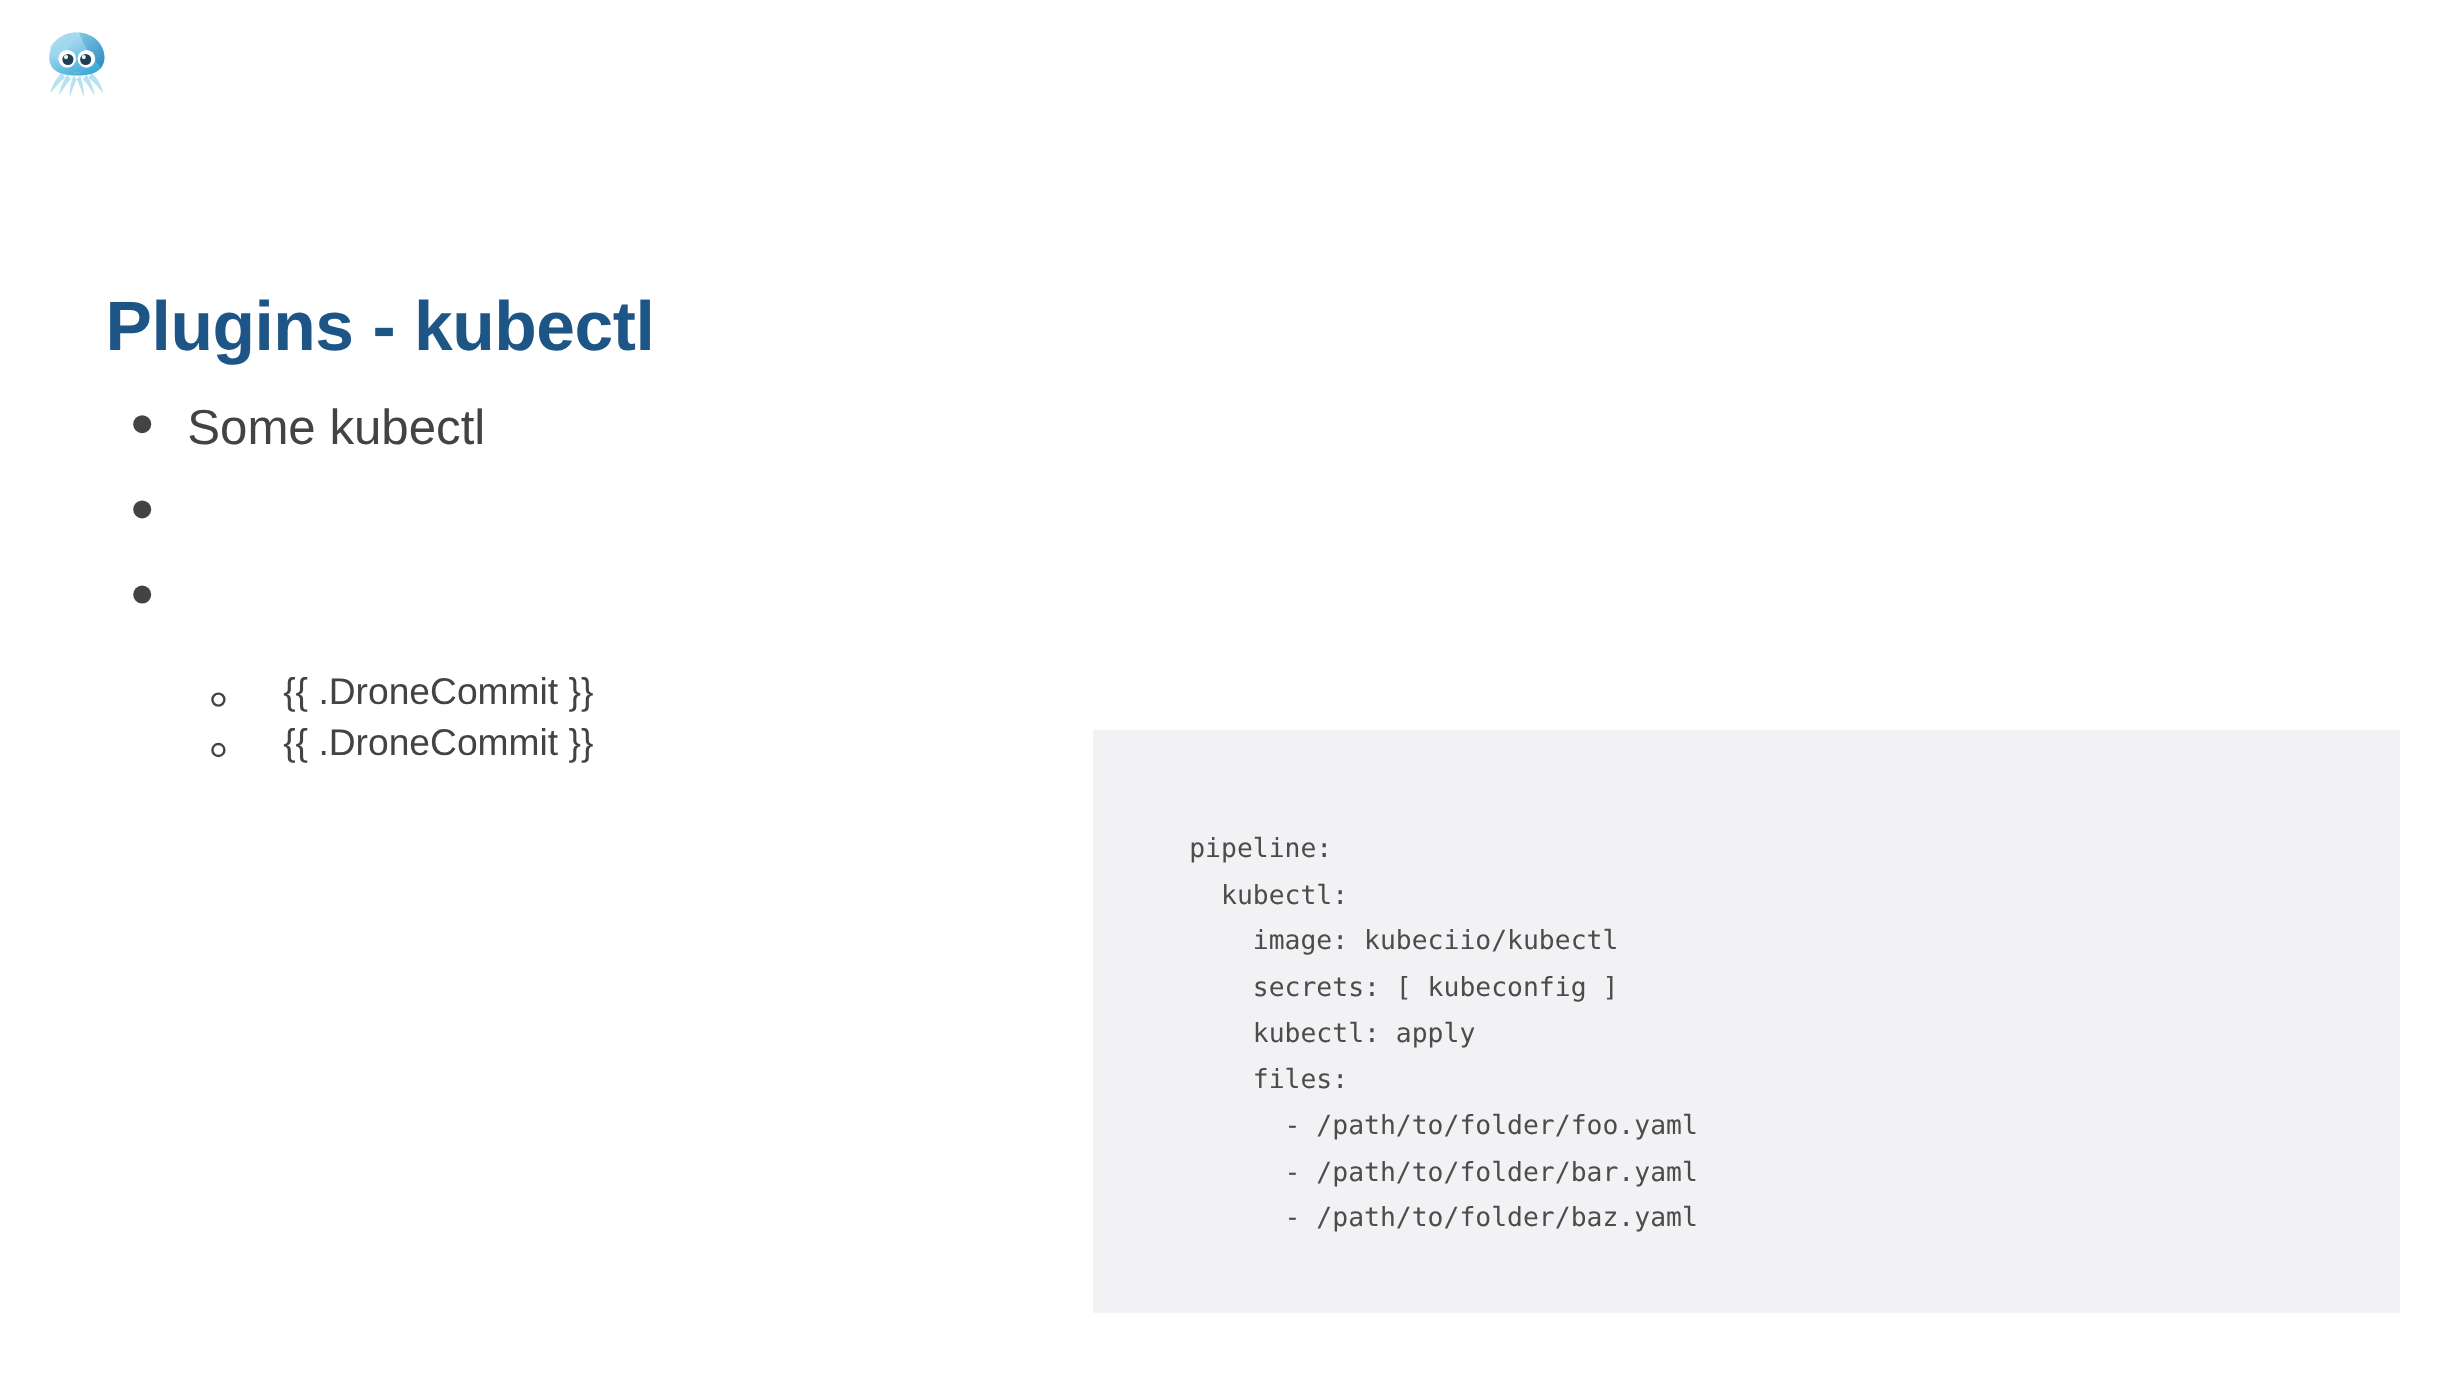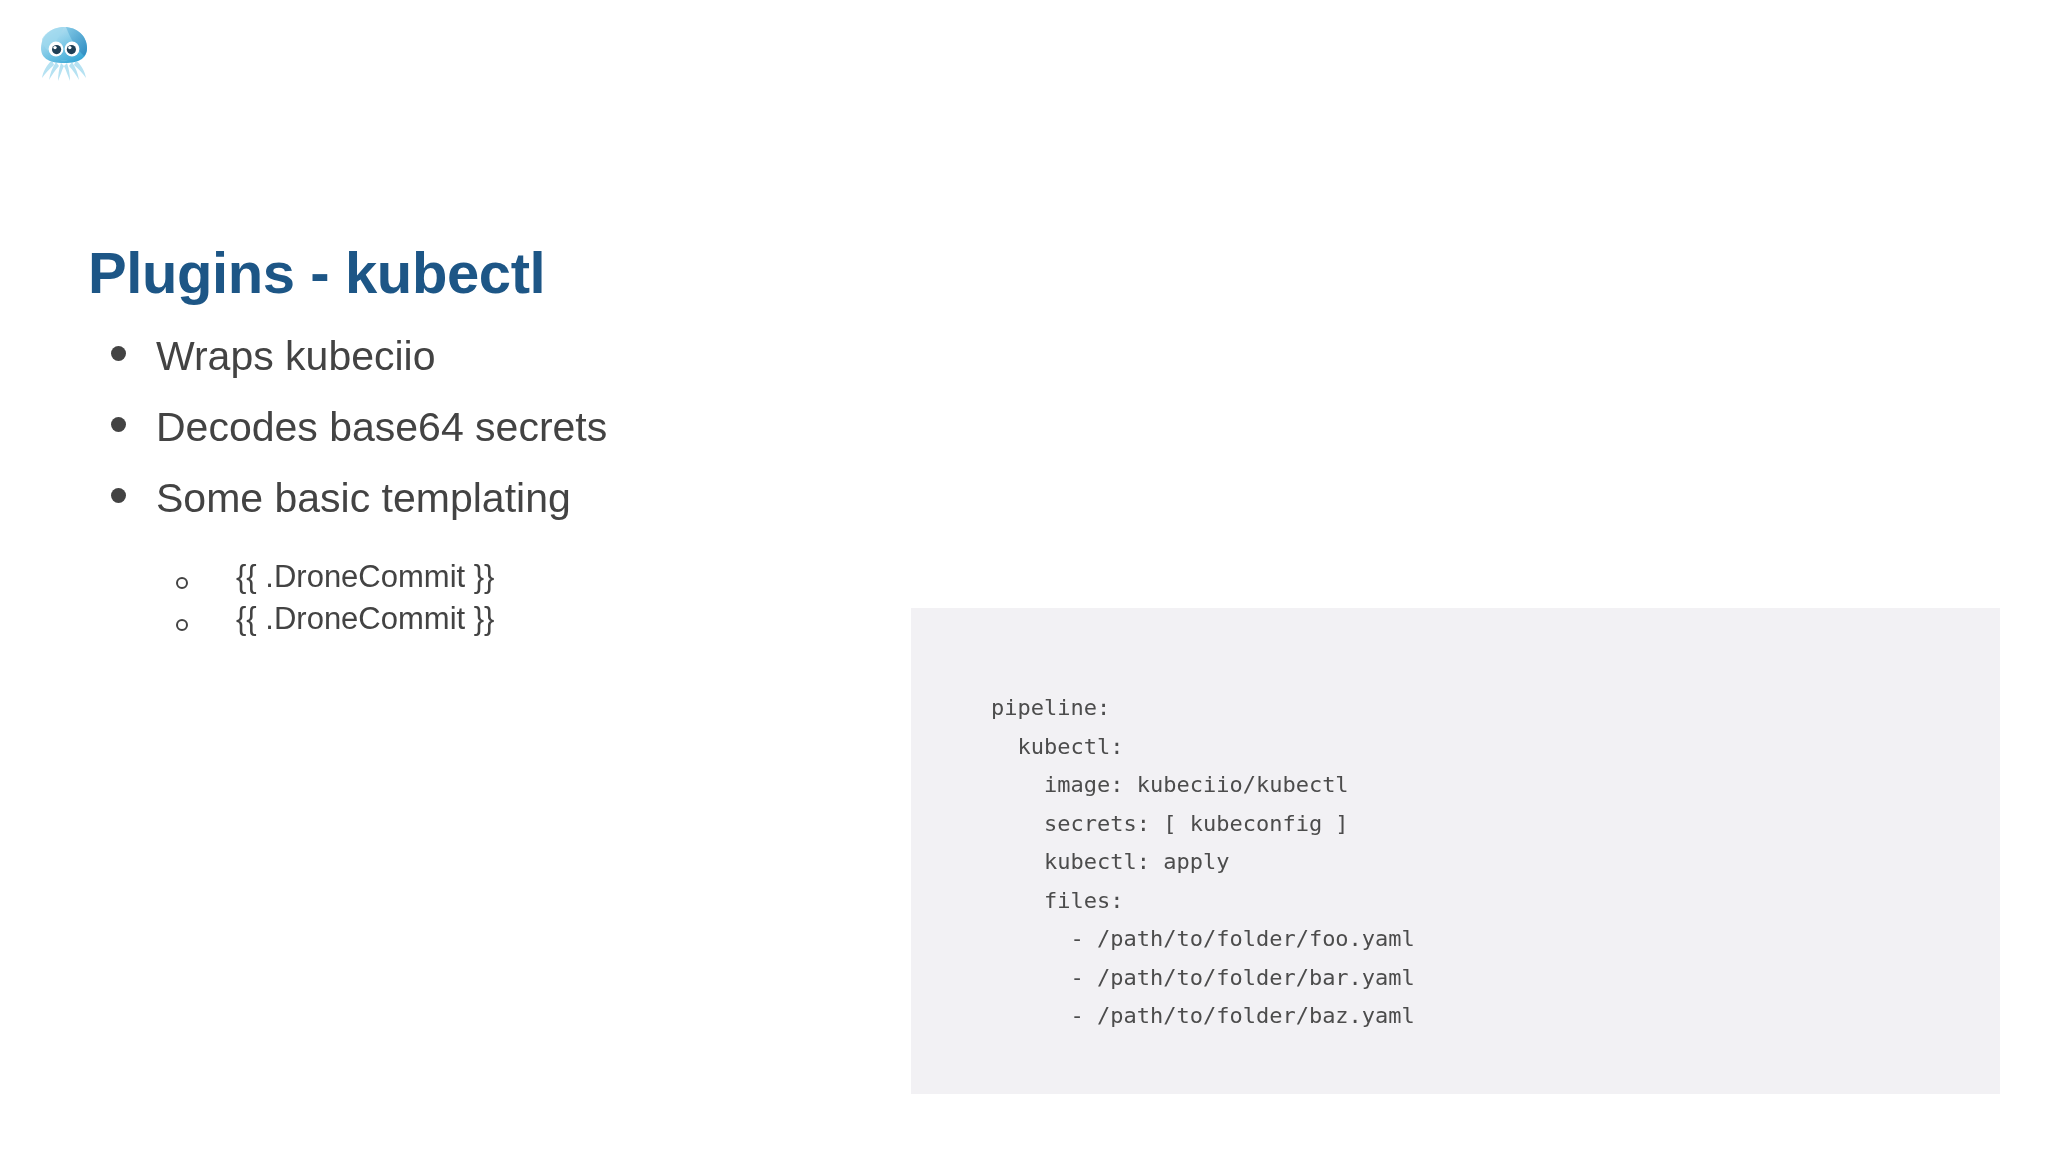--- a/index.html
+++ b/index.html
@@ -216,33 +216,31 @@
   <span id="brand-wordmark">loodse</span>
 </div>
 
 <h1 id="slide-title">Plugins - kubectl</h1>
 
 <div id="bullet-list">
   <div class="bullet-row">
     <span class="bullet-marker">
         <span class="dot-filled"></span>
       </span>
-    <span class="bullet-text">Wraps kubeciio</span>
+    <span class="bullet-text">Some kubectl</span>
   </div>
   <div class="bullet-row">
     <span class="bullet-marker">
         <span class="dot-filled"></span>
       </span>
-    <span class="bullet-text">Decodes base64 secrets</span>
   </div>
   <div class="bullet-row">
     <span class="bullet-marker">
         <span class="dot-filled"></span>
       </span>
-    <span class="bullet-text">Some basic templating</span>
   </div>
 </div>
 
 <div id="sub-bullet-list">
   <div class="subbullet-row">
     <span class="subbullet-marker">
         <span class="dot-hollow"></span>
       </span>
     <span class="subbullet-text">{{ .DroneCommit }}</span>
   </div>

